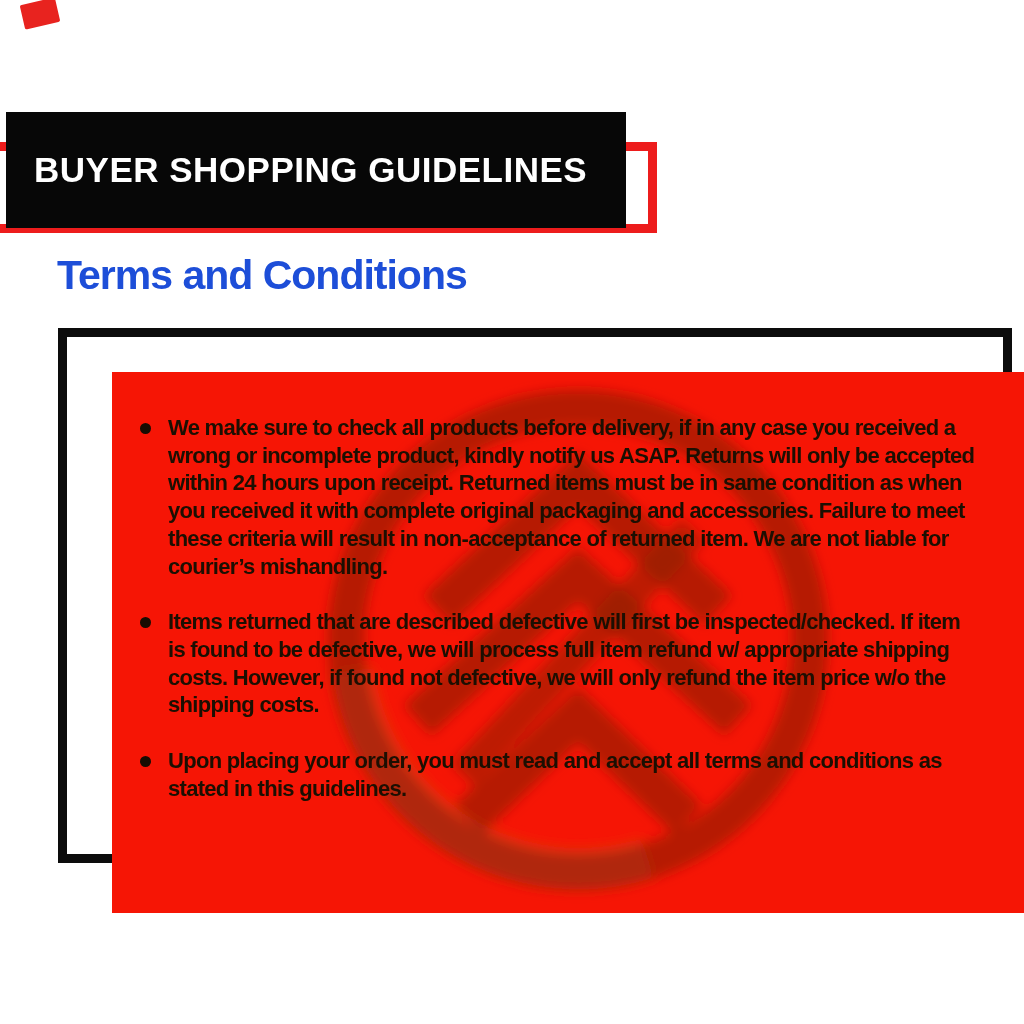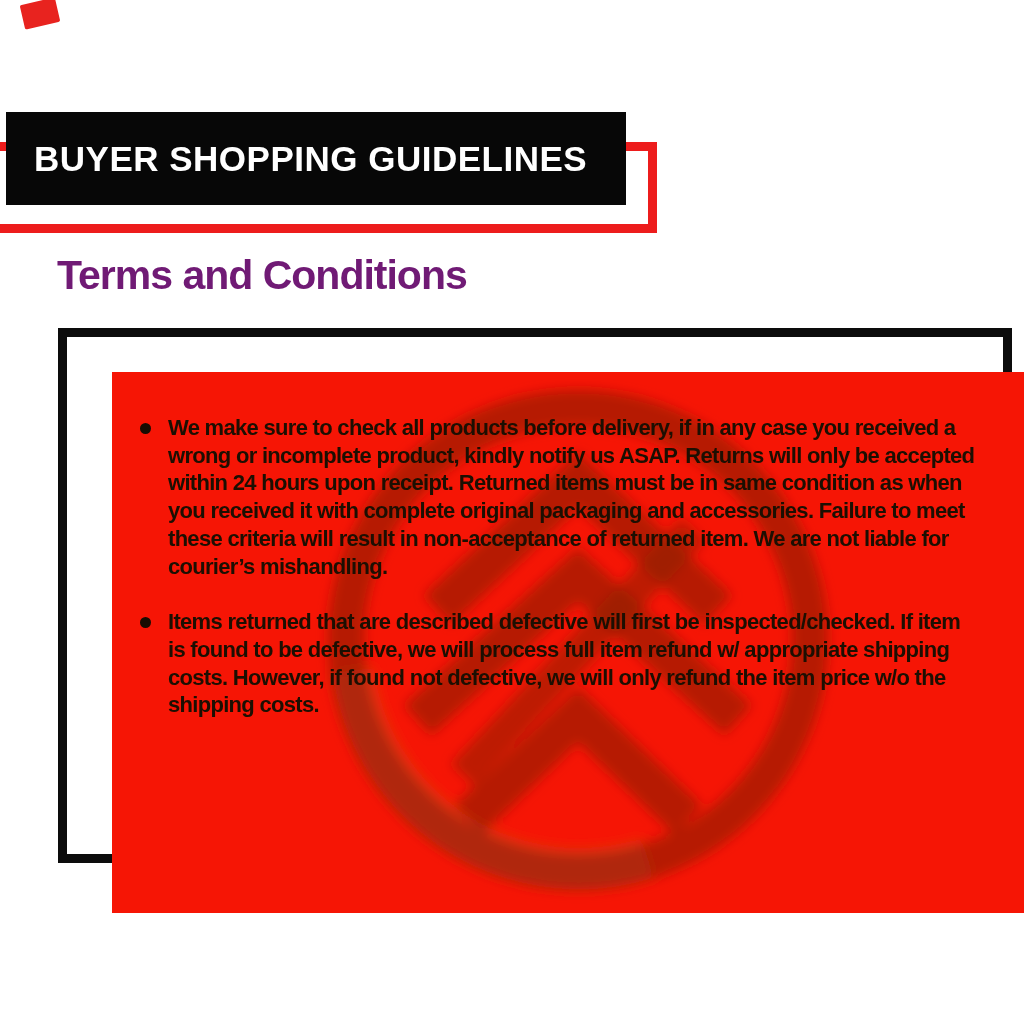--- a/index.html
+++ b/index.html
@@ -11,30 +11,30 @@
   .corner-mark{
     position:absolute;left:22px;top:1px;width:36px;height:25px;
     background:#e8231f;transform:rotate(-13deg);border-radius:2px;
   }
   
   .red-frame{
     position:absolute;left:-40px;top:142px;width:697px;height:91px;
     box-sizing:border-box;border:9px solid #ed1c1c;background:transparent;z-index:1;
   }
   .banner{
-    position:absolute;left:6px;top:112px;width:620px;height:93px;
+    position:absolute;left:6px;top:112px;width:620px;height:116px;
     background:#070707;z-index:2;display:flex;align-items:center;
   }
   .banner-text{
     color:#ffffff;font-weight:bold;font-size:35px;letter-spacing:.5px;
     padding-left:28px;white-space:nowrap;
   }
   .heading{
     position:absolute;left:57px;top:252px;margin:0;
-    font-size:41px;font-weight:bold;color:#701a75;letter-spacing:-1px;z-index:2;
+    font-size:41px;font-weight:bold;color:#1d4ed8;letter-spacing:-1px;z-index:2;
   }
   
   .black-frame{
     position:absolute;left:58px;top:328px;width:954px;height:535px;
     box-sizing:border-box;border:9px solid #0c0c0c;z-index:1;
   }
   .red-box{
     position:absolute;left:112px;top:372px;width:972px;height:541px;
     background:#f61505;z-index:2;overflow:hidden;
   }
@@ -98,17 +98,22 @@
 these criteria will result in non-acceptance of returned item. We are not liable for
 courier’s mishandling.</div>
       </div>
       <div class="bullet-item">
         <span class="dot"></span>
         <div class="btext">Items returned that are described defective will first be inspected/checked. If item
 is found to be defective, we will process full item refund w/ appropriate shipping
 costs. However, if found not defective, we will only refund the item price w/o the
 shipping costs.</div>
       </div>
+      <div class="bullet-item">
+        <span class="dot"></span>
+        <div class="btext">Upon placing your order, you must read and accept all terms and conditions as
+stated in this guidelines.</div>
+      </div>
     </div>
 
   </div>
 
 </div>
 
 </body></html>

